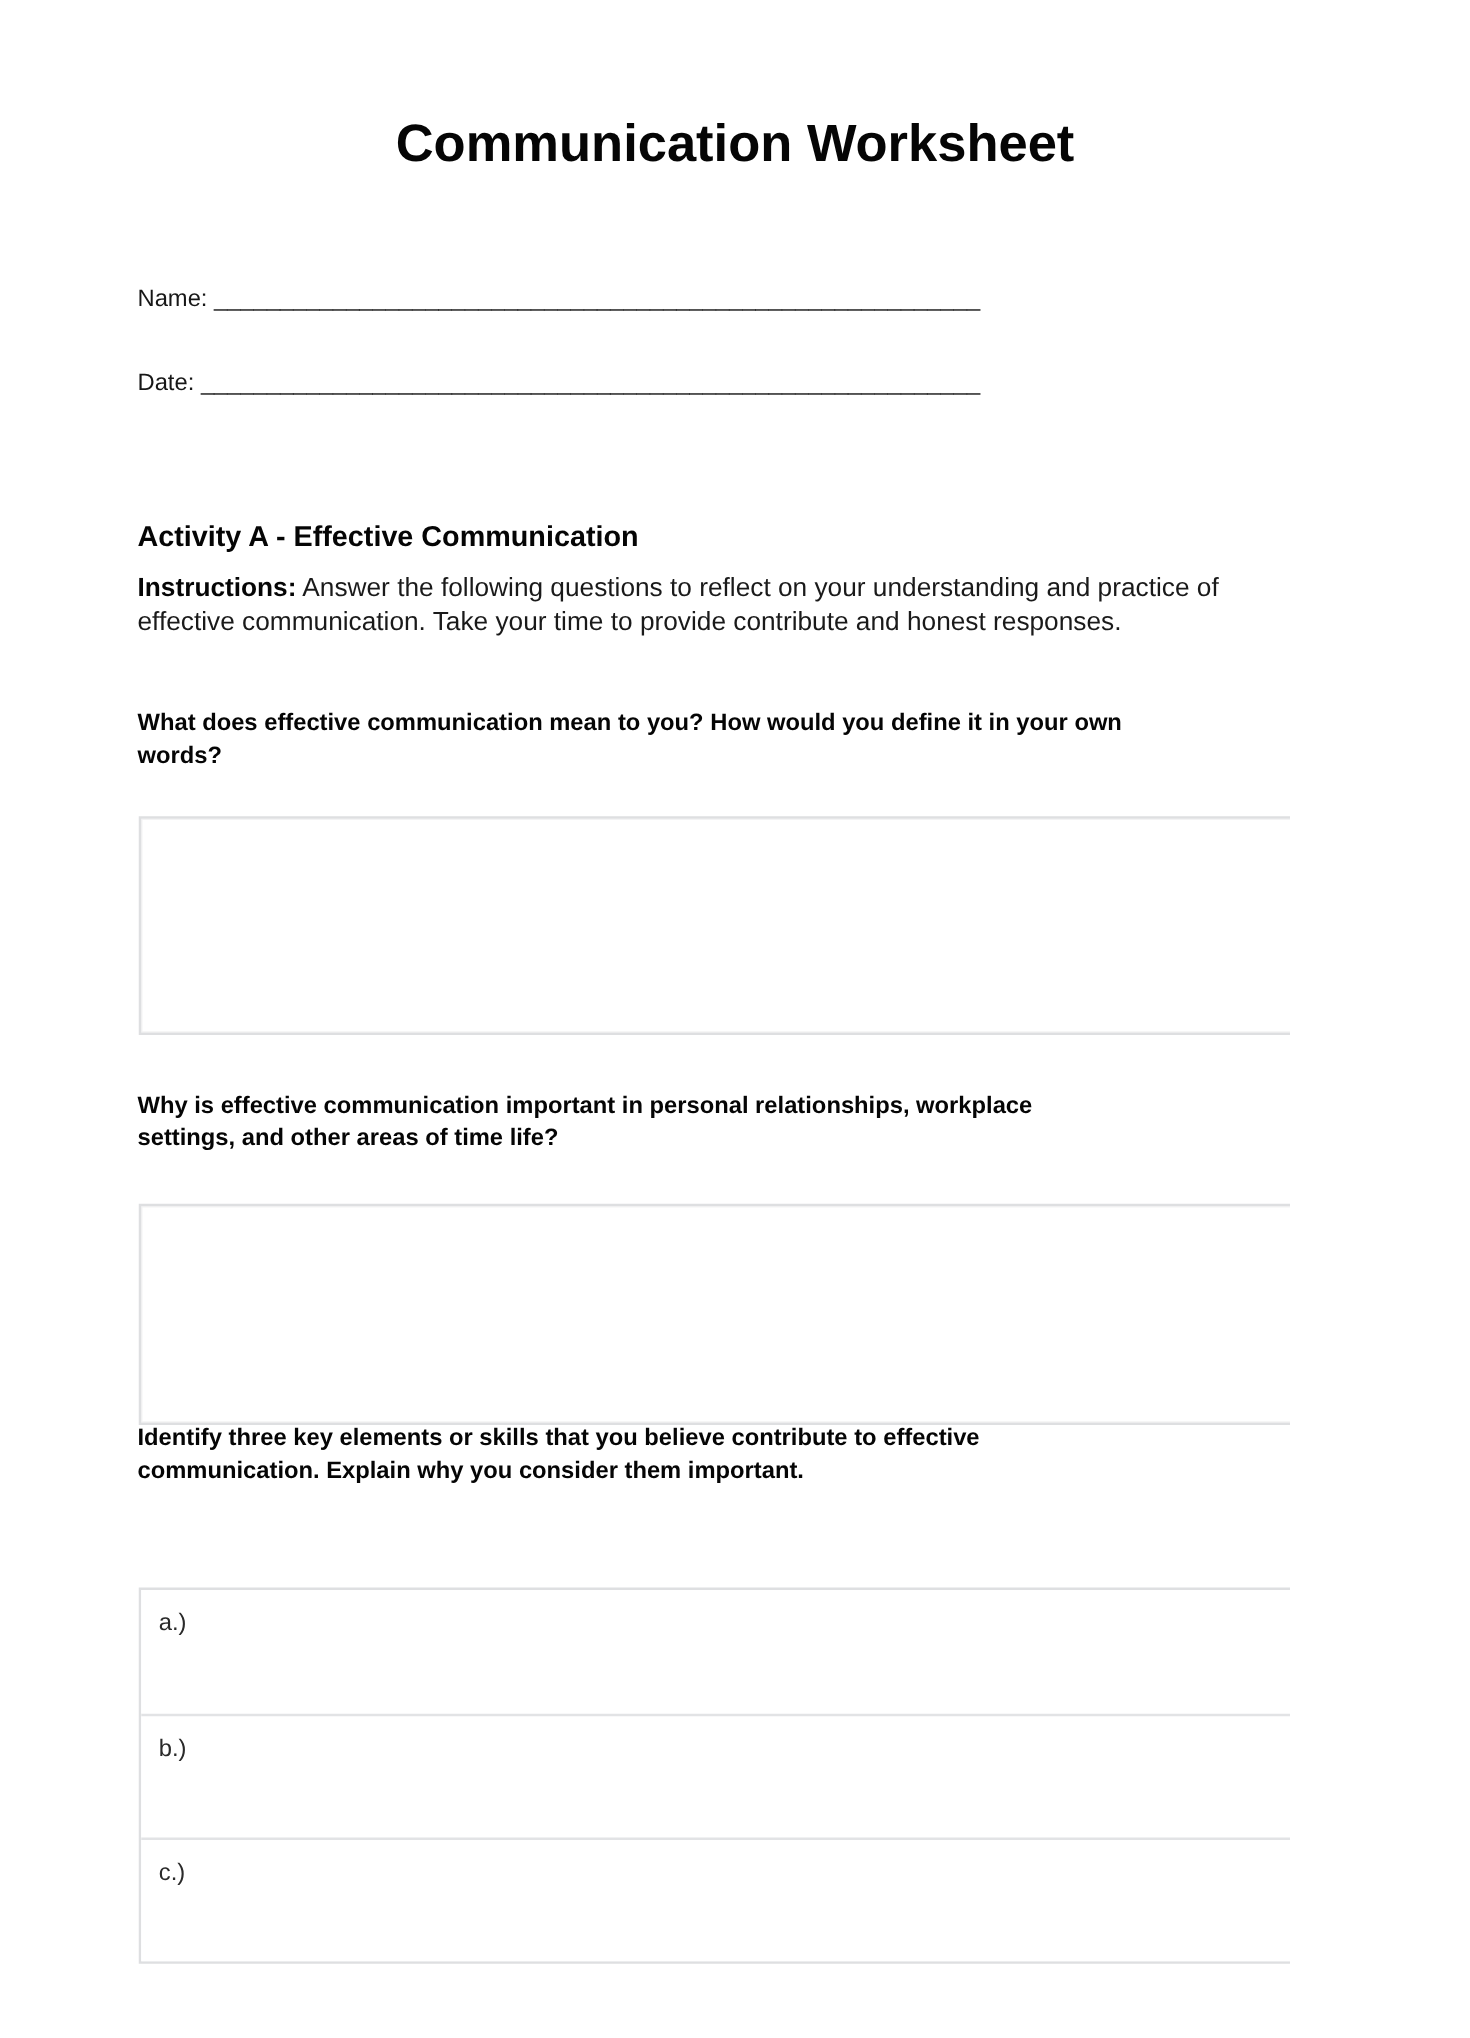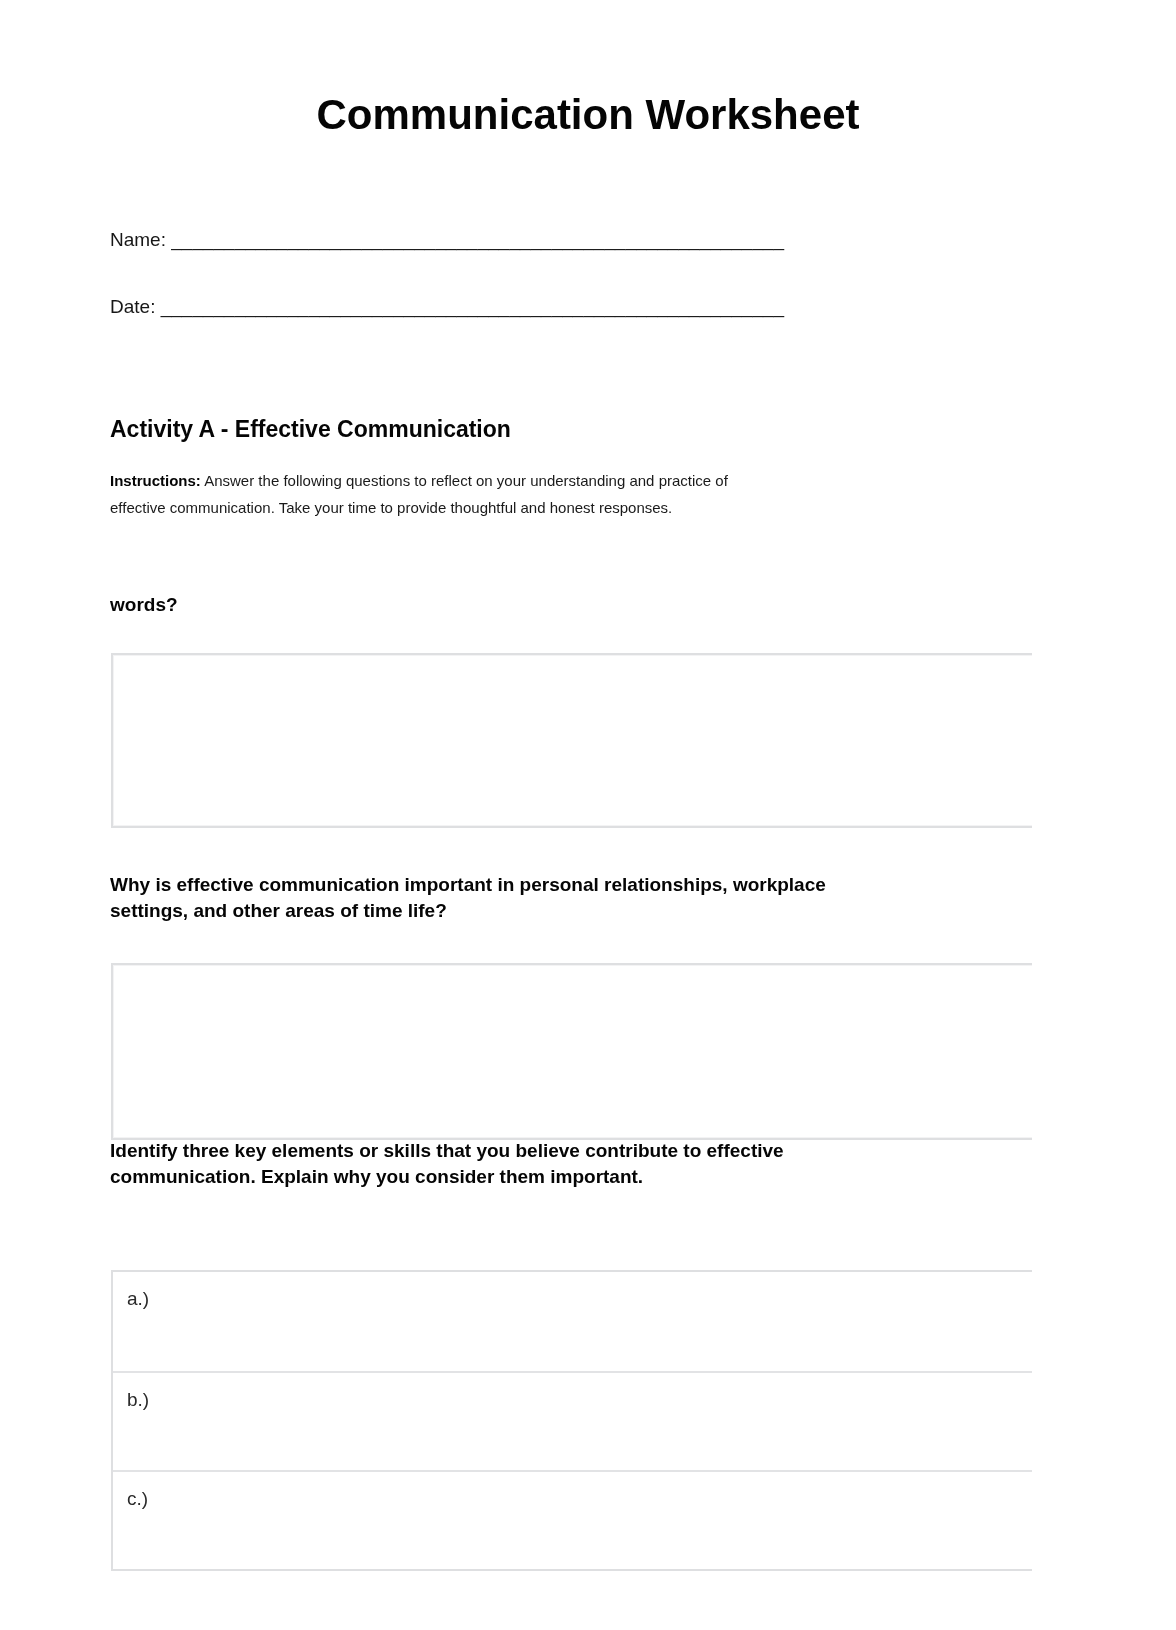--- a/index.html
+++ b/index.html
@@ -50,25 +50,25 @@
     left: 110px;
     margin: 0;
     font-size: 23px;
     line-height: 28px;
     font-weight: bold;
     color: #050505;
     white-space: nowrap;
   }
   .instructions {
     position: absolute;
-    top: 467px;
+    top: 457px;
     left: 110px;
     width: 930px;
     margin: 0;
-    font-size: 15px;
+    font-size: 21px;
     line-height: 27px;
     color: #1a1a1a;
   }
   .instructions .line { white-space: nowrap; }
   .bold-label { font-weight: bold; color: #050505; }
   .question {
     position: absolute;
     left: 110px;
     width: 930px;
     margin: 0;
@@ -129,25 +129,25 @@
 
   <div class="field-row name">
     <span class="field-label">Name:</span>
     <span class="field-line">__________________________________________________________</span>
   </div>
 
   <h2 class="section-heading">Activity A - Effective Communication</h2>
 
   <p class="instructions">
     <span class="line"><span class="bold-label">Instructions:</span> <span>Answer the following questions to reflect on your understanding and practice of</span></span><br>
-    <span class="line">effective communication. Take your time to provide thoughtful and honest responses.</span>
+    <span class="line">effective communication. Take your time to provide contribute and honest responses.</span>
   </p>
 
   <p class="question q1">
-    <br>
+    <span class="line">What does effective communication mean to you? How would you define it in your own</span><br>
     <span class="line">words?</span>
   </p>
 
   <div class="answer-box box1"></div>
 
   <p class="question q2">
     <span class="line">Why is effective communication important in personal relationships, workplace</span><br>
     <span class="line">settings, and other areas of time life?</span>
   </p>
 

